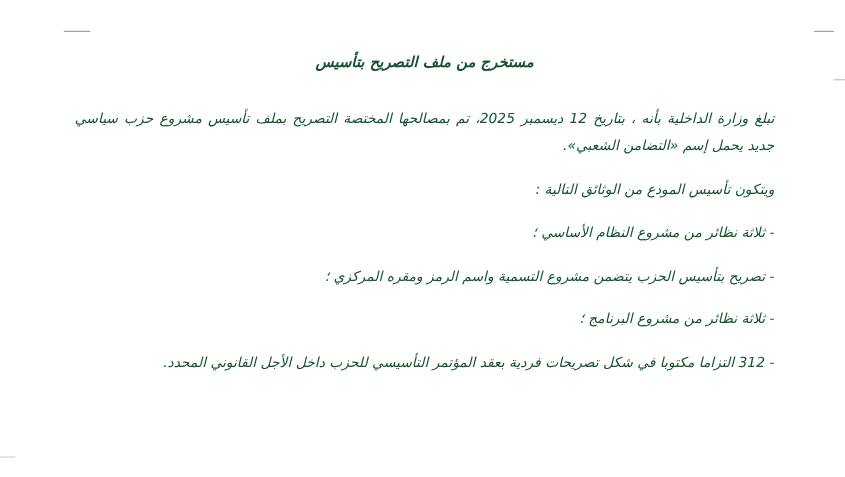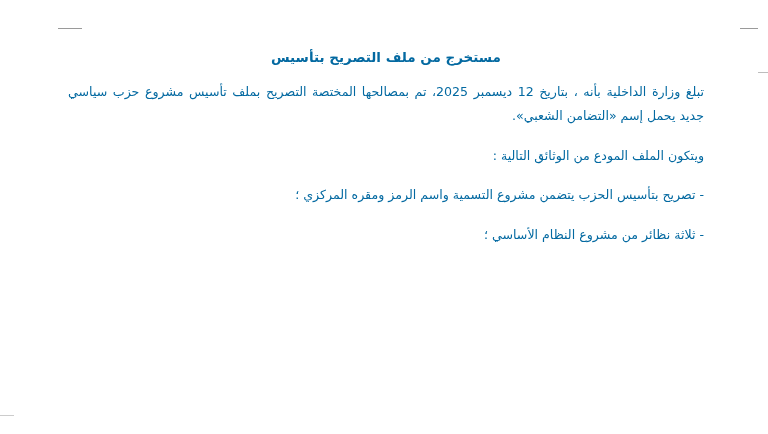--- a/index.html
+++ b/index.html
@@ -53,35 +53,36 @@
     height: 1px;
     background: #cccccc;
   }
   .content {
     position: absolute;
     top: 46px;
     left: 68px;
     right: 64px;
     direction: rtl;
     text-align: right;
-    color: #0369a1;
+    color: #14532d;
+    font-style: italic;
   }
   .doc-title {
     text-align: center;
     font-weight: bold;
     font-size: 13.5px;
     line-height: 1.75;
     letter-spacing: 0;
   }
   .doc-title .line2 {
     display: block;
     margin-top: 2px;
   }
   .body-block {
-    margin-top: 10px;
+    margin-top: 26px;
   }
   p.para {
     margin: 0 0 15px 0;
     font-size: 12.6px;
     line-height: 1.95;
     text-align: justify;
     text-justify: inter-word;
   }
   p.para.no-justify {
     text-align: right;
@@ -112,21 +113,23 @@
   <div class="content">
 
     <div class="doc-title">
       <span>مستخرج من ملف التصريح بتأسيس</span>
     </div>
 
     <div class="body-block">
 
       <p class="para">تبلغ وزارة الداخلية بأنه ، بتاريخ 12 ديسمبر 2025، تم بمصالحها المختصة التصريح بملف تأسيس مشروع حزب سياسي جديد يحمل إسم «التضامن الشعبي».</p>
 
-      <p class="para no-justify">ويتكون الملف المودع من الوثائق التالية :</p>
+      <p class="para no-justify">ويتكون تأسيس المودع من الوثائق التالية :</p>
 
+      <p class="list-item">- ثلاثة نظائر من مشروع النظام الأساسي ؛</p>
       <p class="list-item">- تصريح بتأسيس الحزب يتضمن مشروع التسمية واسم الرمز ومقره المركزي ؛</p>
-      <p class="list-item">- ثلاثة نظائر من مشروع النظام الأساسي ؛</p>
+      <p class="list-item">- ثلاثة نظائر من مشروع البرنامج ؛</p>
+      <p class="list-item">- 312 التزاما مكتوبا في شكل تصريحات فردية بعقد المؤتمر التأسيسي للحزب داخل الأجل القانوني المحدد.</p>
 
 
     </div>
   </div>
 </div>
 
 </body></html>

